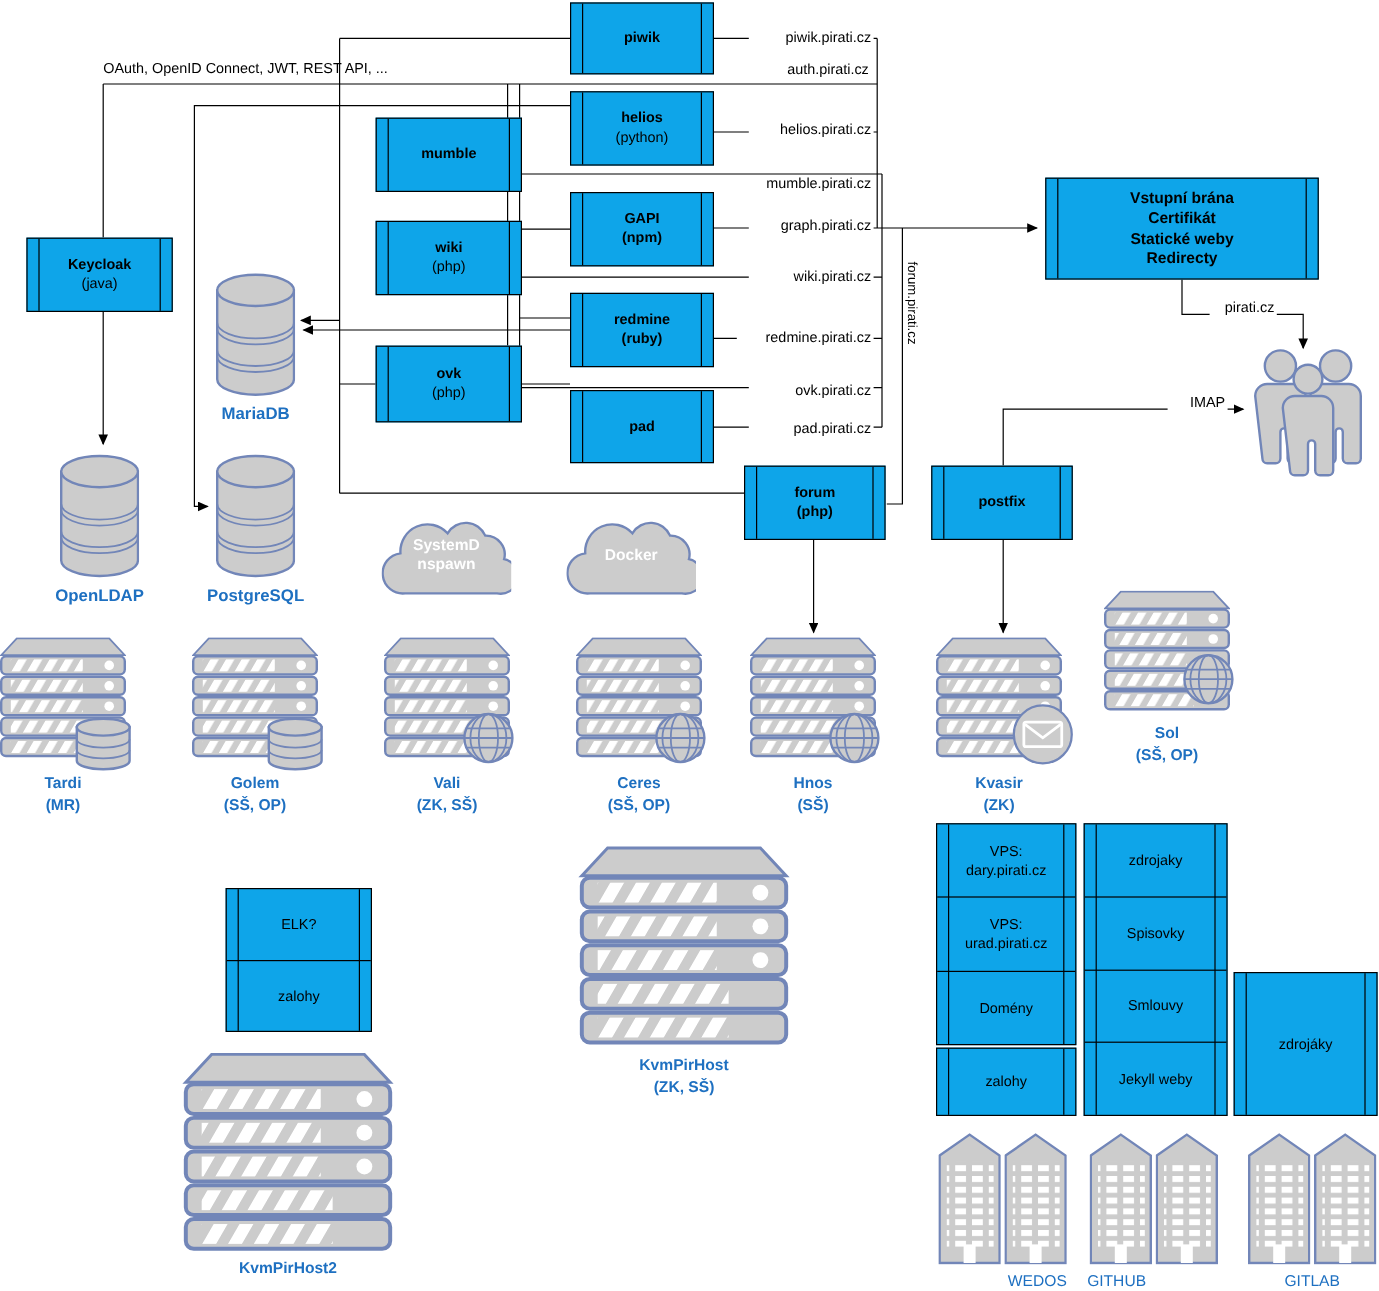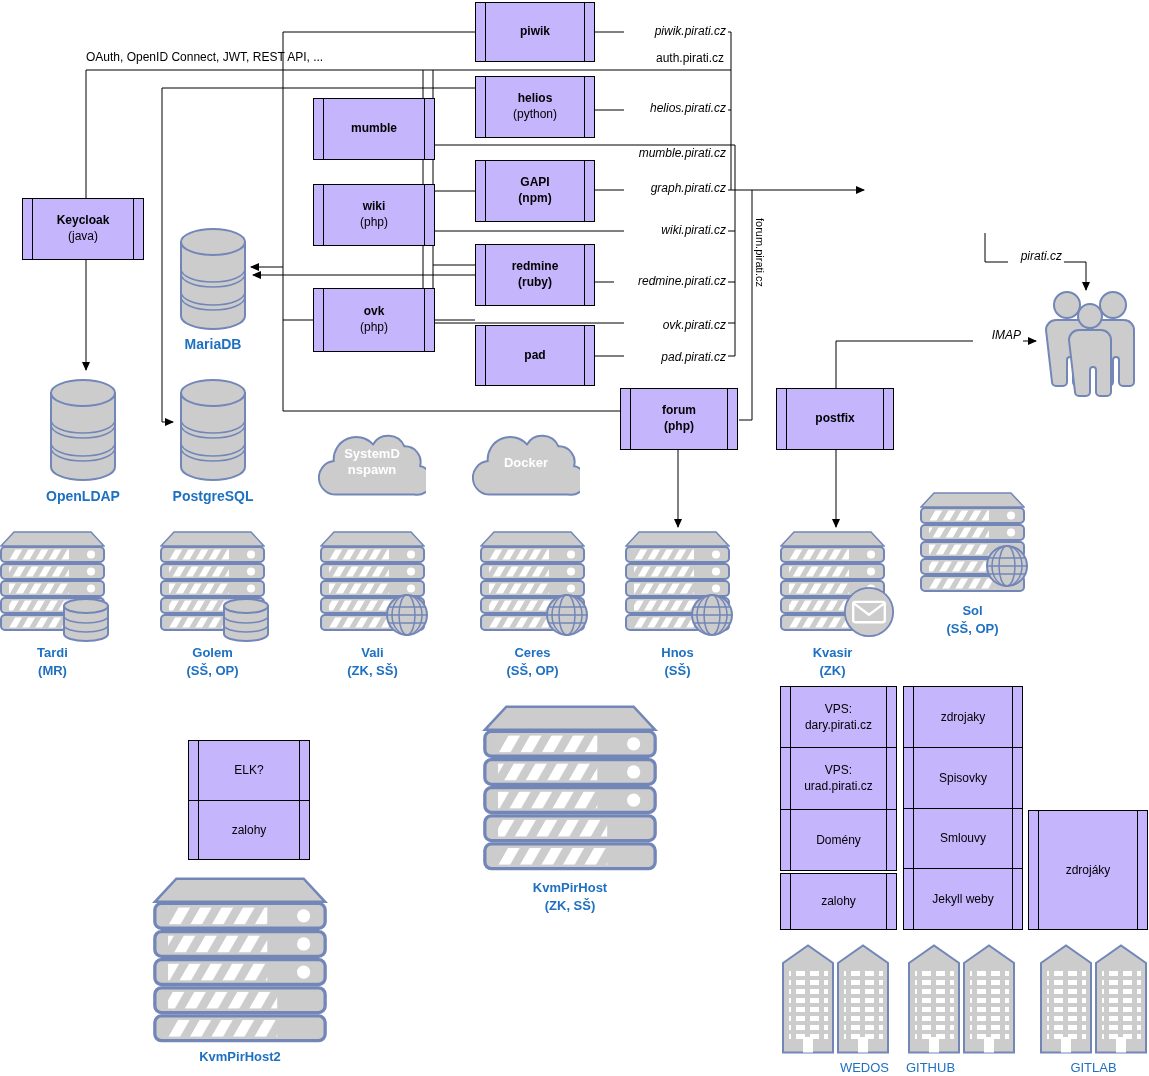--- a/index.html
+++ b/index.html
@@ -4,35 +4,35 @@
 <style>
   html,body{margin:0;padding:0;background:#fff;}
   #canvas{position:relative;width:1149px;height:1076px;background:#fff;overflow:hidden;
           font-family:"Liberation Sans",sans-serif;color:#000;}
   svg.layer{position:absolute;left:0;top:0;z-index:1;}
   svg.icon{position:absolute;z-index:2;overflow:visible;}
   .shape2{fill:#cccccc;stroke:#7286B8;stroke-width:2;}
   .shape1{fill:#cccccc;stroke:#7286B8;stroke-width:1.5;}
   .thin{stroke:#7286B8;stroke-width:1.5;fill:none;}
   .conn{stroke:#000;stroke-width:1;fill:none;}
-  .cbox{position:absolute;background:#c4b5fd;border:1px solid #000;box-sizing:border-box;z-index:2;}
+  .cbox{position:absolute;background:#0ea5e9;border:1px solid #000;box-sizing:border-box;z-index:2;}
   .cbox::before,.cbox::after{content:"";position:absolute;top:0;bottom:0;width:0;border-left:1px solid #000;}
   .cbox::before{left:9px;}
   .cbox::after{right:9px;}
   .cbox .inner{position:absolute;inset:0;display:flex;flex-direction:column;align-items:center;
                justify-content:center;text-align:center;font-size:12px;line-height:1.3;white-space:pre-line;}
   .cbox .inner .t{font-weight:bold;}
   .cbox .inner .s{font-weight:normal;}
   .cbox .inner .s.b{font-weight:bold;}
   .cellwrap{position:absolute;inset:0;display:flex;flex-direction:column;}
   .cell{flex:1;border-top:1px solid #000;display:flex;align-items:center;justify-content:center;
         text-align:center;font-size:12px;line-height:1.35;white-space:pre-line;}
   .cell:first-child{border-top:0;}
   .lbl{position:absolute;z-index:3;font-size:12px;line-height:1.2;}
-  .lbl.bg{background:#fff;padding:0 2px;font-style:italic;}
+  .lbl.bg{background:#fff;padding:0 2px;}
   .lbl.right{text-align:right;}
   .bluelbl{position:absolute;z-index:3;text-align:center;color:#1E70C1;font-weight:bold;
            font-size:13px;line-height:1.4;white-space:pre-line;}
   .bluelbl.big{font-size:14px;}
   .bluelbl.plain{font-weight:normal;}
   .vert{position:absolute;z-index:3;writing-mode:vertical-rl;font-size:11px;}
   .cloudtxt{position:absolute;z-index:3;color:#fff;font-weight:bold;font-size:13px;
             text-align:center;line-height:1.25;white-space:pre-line;}
 </style>
 </head>
@@ -188,20 +188,26 @@
   </div>
   <div class="cbox" style="left:620px;top:388px;width:118px;height:62px;">
     <div class="inner"><span class="t">forum</span><span class="s b">(php)</span></div>
   </div>
   <div class="cbox" style="left:776px;top:388px;width:118px;height:62px;">
     <div class="inner"><span class="t">postfix</span></div>
   </div>
   <div class="cbox" style="left:22px;top:198px;width:122px;height:62px;">
     <div class="inner"><span class="t">Keycloak</span><span class="s">(java)</span></div>
   </div>
+  <div class="cbox" style="left:871px;top:148px;width:228px;height:85px;">
+    <div class="inner" style="font-size:13px;"><span class="t">Vstupní brána
+Certifikát
+Statické weby
+Redirecty</span></div>
+  </div>
 
   <div class="cbox" style="left:188px;top:740px;width:122px;height:120px;">
     <div class="cellwrap">
       <div class="cell">ELK?</div>
       <div class="cell">zalohy</div>
     </div>
   </div>
 
   <div class="cbox" style="left:780px;top:686px;width:117px;height:185px;">
     <div class="cellwrap">

